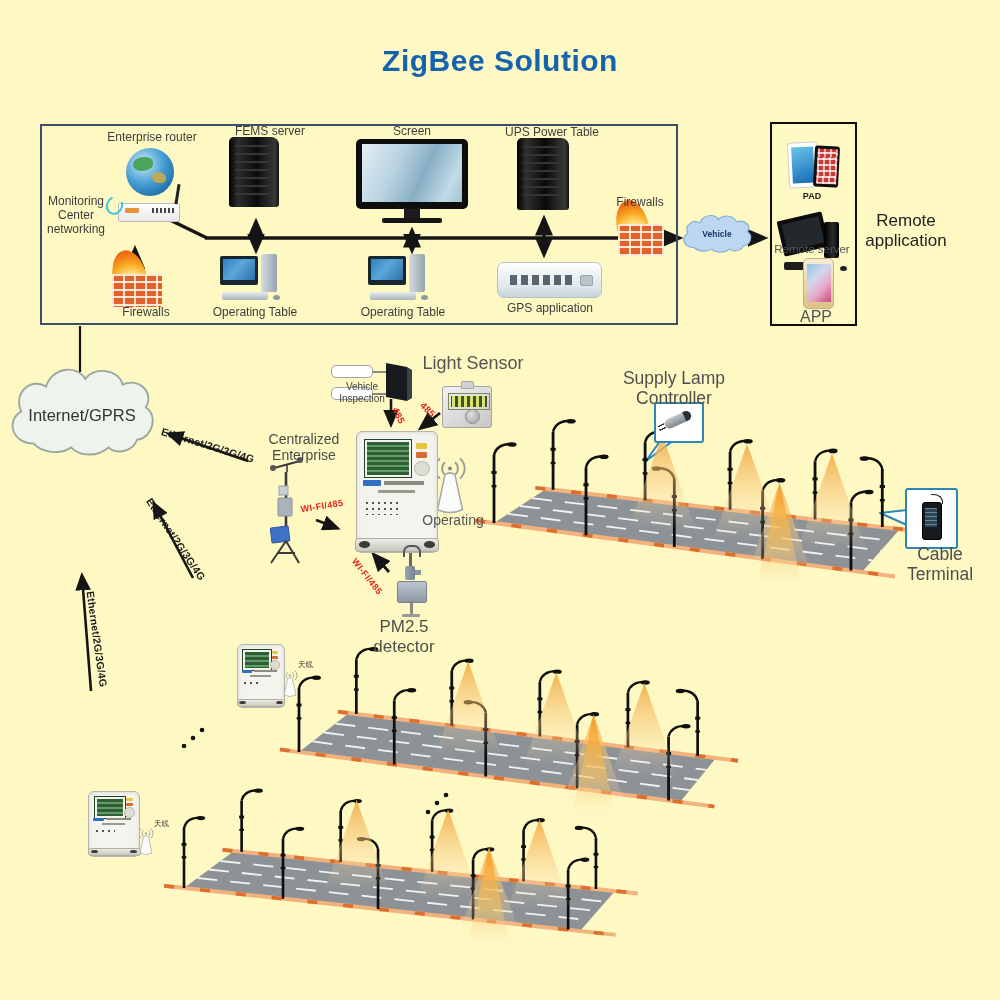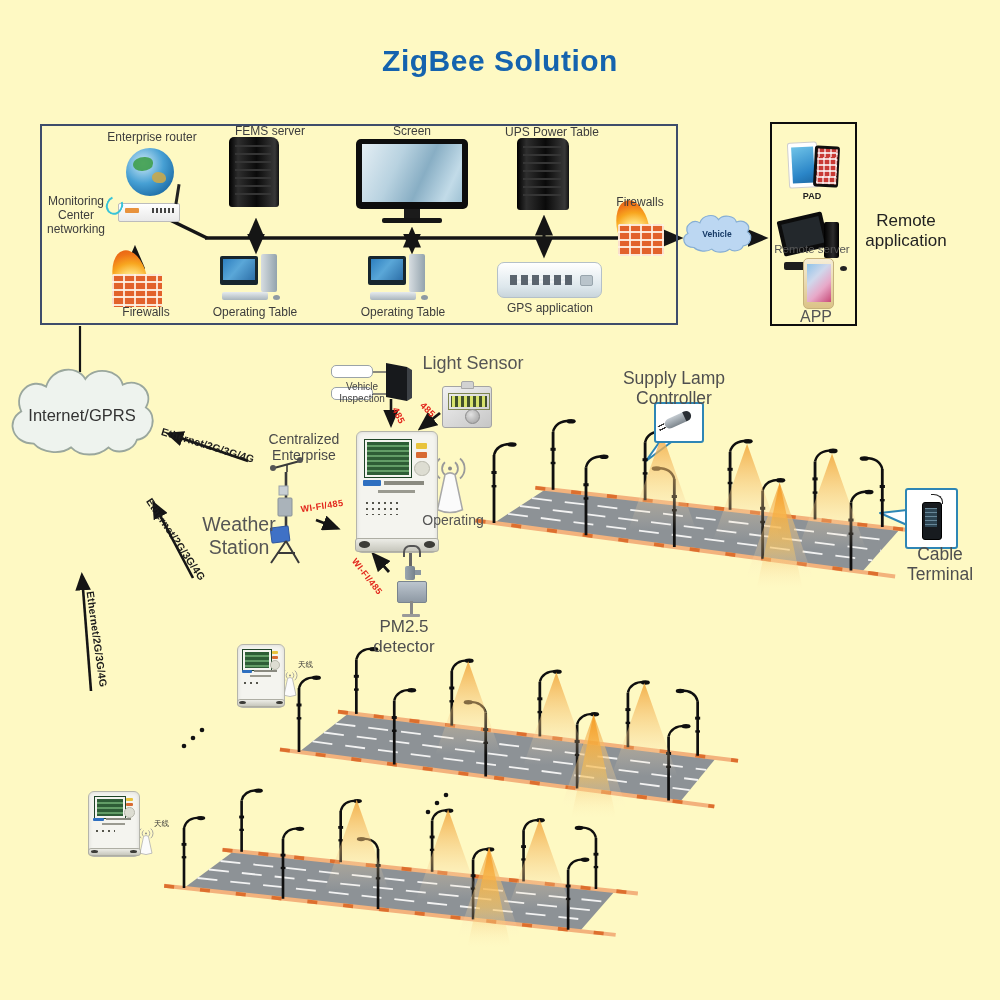--- a/index.html
+++ b/index.html
@@ -546,22 +546,20 @@
 
   <div class="lbl" style="left:12px;top:406px;width:140px;font-size:16.5px;color:#333;">Internet/GPRS</div>
   <div class="lbl eth" style="left:148px;top:439px;width:120px;transform:rotate(17deg);">Ethernet/2G/3G/4G</div>
   <div class="lbl eth" style="left:116px;top:533px;width:120px;transform:rotate(56deg);">Ethernet/2G/3G/4G</div>
   <div class="lbl eth" style="left:37px;top:633px;width:120px;transform:rotate(82deg);">Ethernet/2G/3G/4G</div>
   <div class="lbl s13" style="left:312px;top:333px;width:100px;color:#444;">Vehicle
 Inspection</div>
   <div class="lbl s18" style="left:413px;top:353px;width:120px;">Light Sensor</div>
   <div class="lbl s14" style="left:258px;top:431px;width:92px;">Centralized
 Enterprise</div>
-  <div class="lbl s19" style="left:188px;top:513px;width:102px;">Weather
-Station</div>
   <div class="lbl s14" style="left:420px;top:512px;width:66px;color:#555;">Operating</div>
   <div class="lbl s17" style="left:358px;top:617px;width:92px;text-align:center;">PM2.5
 detector</div>
   <div class="lbl s17" style="left:608px;top:368px;width:132px;font-size:17.5px;">Supply Lamp
 Controller</div>
   <div class="lbl s17" style="left:896px;top:544px;width:88px;font-size:17.5px;">Cable
 Terminal</div>
   <div class="lbl red" style="left:387px;top:410px;width:24px;transform:rotate(64deg);">485</div>
   <div class="lbl red" style="left:416px;top:404px;width:24px;transform:rotate(45deg);">485</div>
   <div class="lbl red" style="left:291px;top:501px;width:62px;font-size:9px;transform:rotate(-9deg);">WI-FI/485</div>

